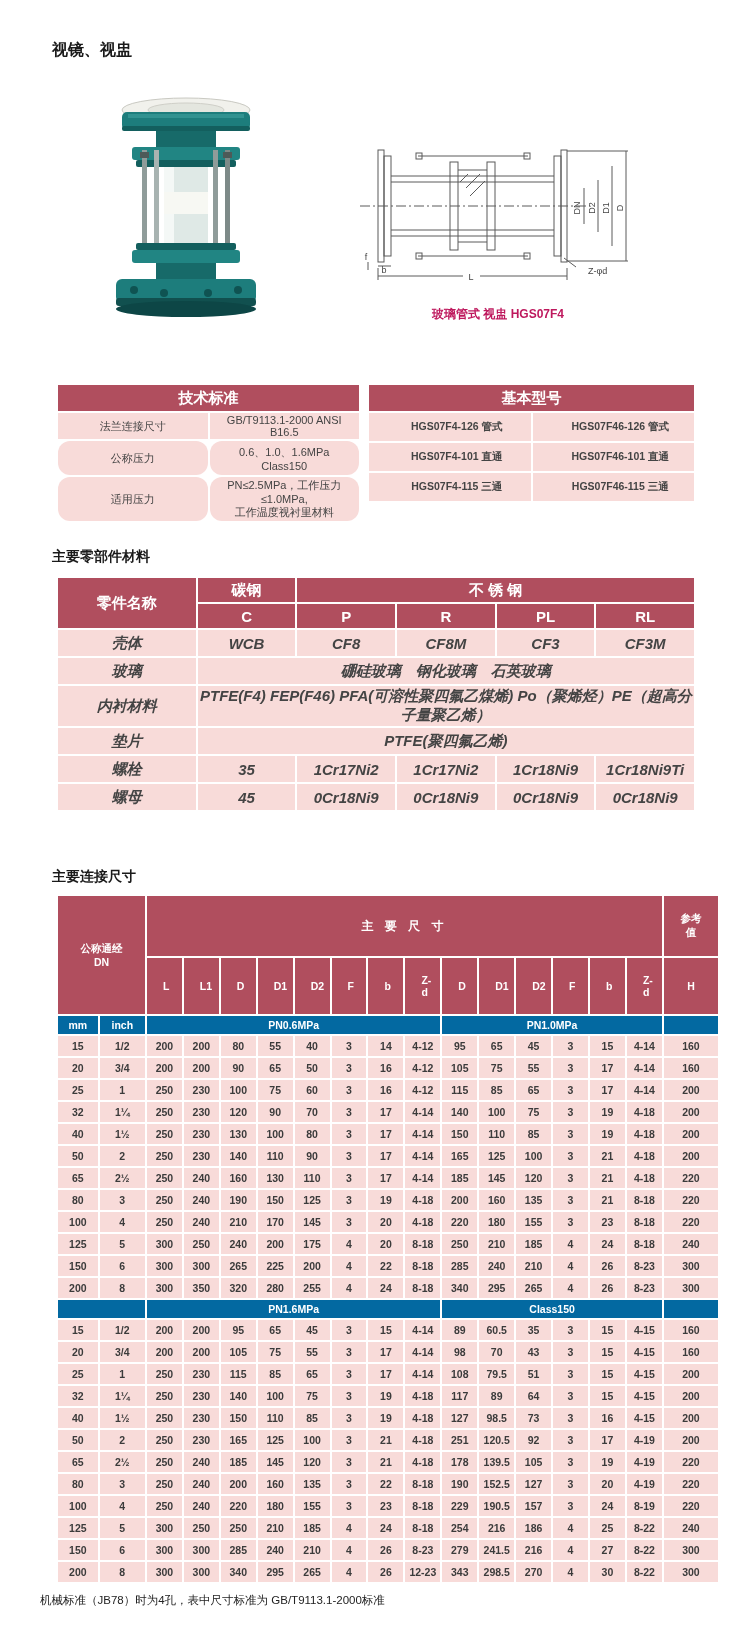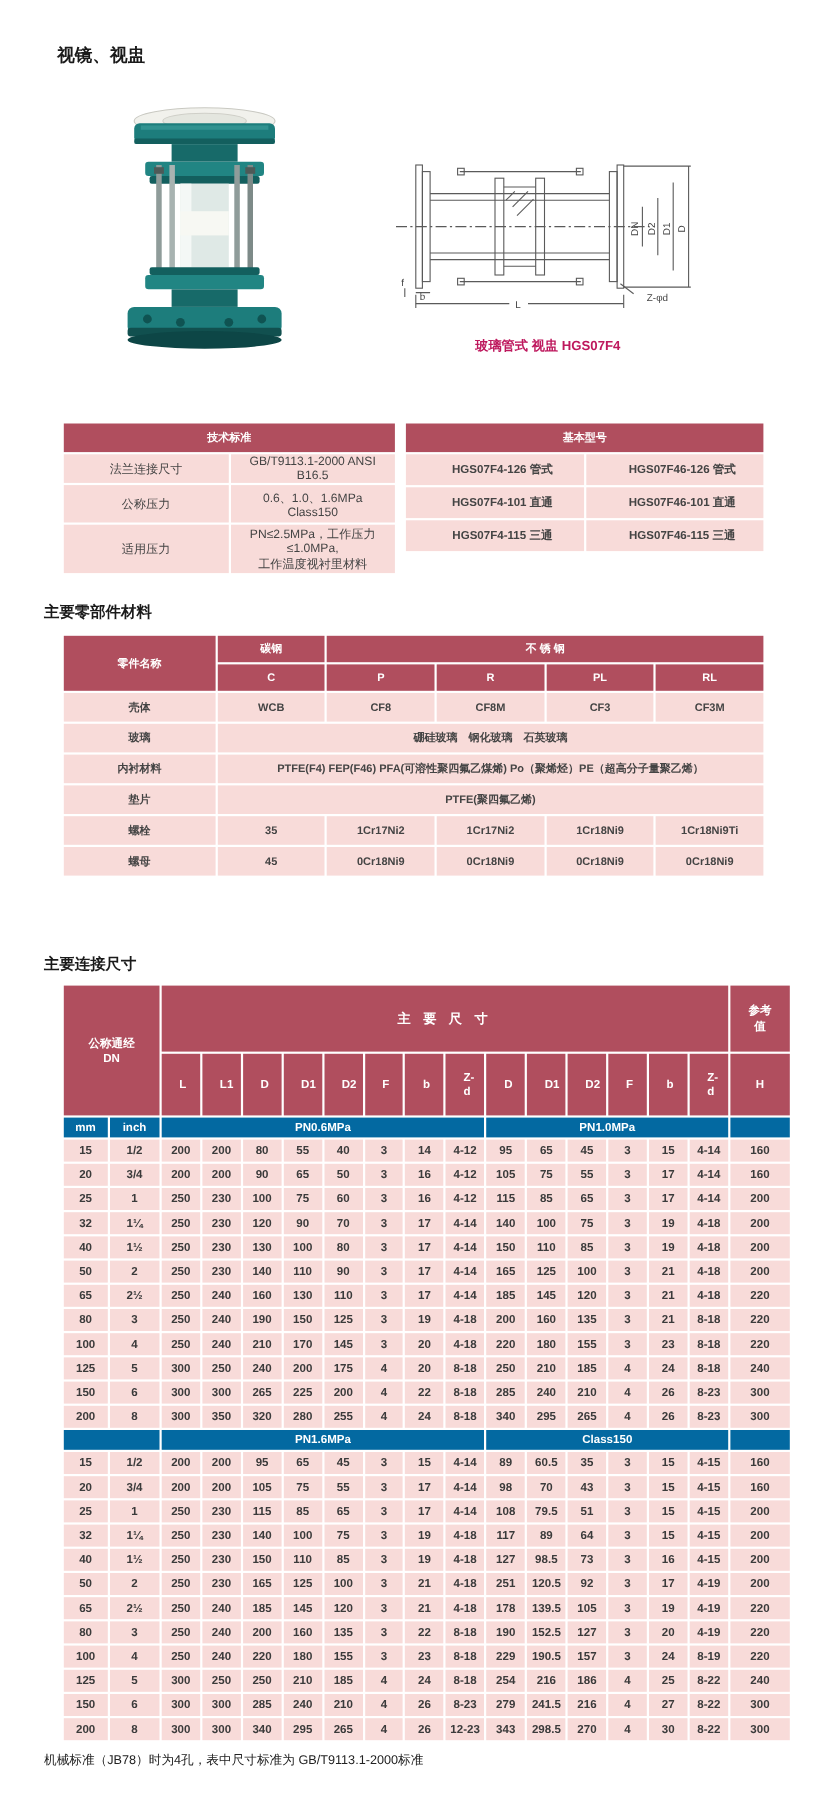--- a/index.html
+++ b/index.html
@@ -1,44 +1,44 @@
 <!DOCTYPE html>
 <html><head>
 <meta charset="utf-8">
 <style>
   html,body{margin:0;padding:0;background:#ffffff;}
   .page{position:relative;width:750px;height:1647px;background:#fff;overflow:hidden;
         font-family:"Liberation Sans","DejaVu Sans",sans-serif;color:#222;}
   .page-title{position:absolute;left:40px;top:28px;font-size:16px;font-weight:bold;color:#1a1a1a;margin:12px;}
-  .section-title{position:absolute;left:40px;font-size:14px;font-weight:bold;color:#1a1a1a;}
+  .section-title{position:absolute;left:52px;font-size:14px;font-weight:bold;color:#1a1a1a;}
   .caption{position:absolute;left:432px;top:306px;font-size:12px;font-weight:bold;color:#be185d;}
   .footnote{position:absolute;left:40px;top:1582px;font-size:11.5px;color:#222;margin-top:11px;}
 
   .product-photo{position:absolute;left:102px;top:88px;}
   .tech-drawing{position:absolute;left:358px;top:130px;}
 
   table{border-collapse:separate;border-spacing:2px;table-layout:fixed;}
-  th{background:#b04e5e;color:#fff;font-weight:bold;font-size:10px;text-align:center;padding:2px;}
+  th{background:#b04e5e;color:#fff;font-weight:bold;font-size:15px;text-align:center;padding:2px;}
   td{background:#f8dbd9;color:#3b3b3b;font-size:10.5px;text-align:center;padding:1px 2px;}
   .prewrap{white-space:pre-line;}
 
   .tech-table{position:absolute;left:56px;top:383px;width:305px;}
   .tech-table th{height:22px;}
   .tech-table td{height:24px;font-size:11px;font-weight:normal;color:#444;}
   .tech-table td.lbl{width:36%;}
-  .tech-table tr.tall td{height:32px;}
+  .tech-table tr.tall td{height:32px;border-radius:12px;}
 
   .model-table{position:absolute;left:367px;top:383px;width:329px;}
   .model-table th{height:22px;}
   .model-table td{height:26px;font-size:10.5px;font-weight:bold;color:#444;padding-left:16px;}
 
   .materials-title{top:548px;}
   .materials-table{position:absolute;left:56px;top:576px;width:640px;}
   .materials-table th{height:20px;}
-  .materials-table td{height:24px;font-size:10px;font-weight:bold;color:#444;}
+  .materials-table td{height:24px;font-size:15px;font-weight:bold;color:#444;font-style:italic;}
   .materials-table td.lbl{font-weight:bold;}
   .materials-table col.c-name{width:22%;}
 
   .dims-title{top:868px;}
   .dims-table{position:absolute;left:56px;top:894px;width:664px;}
   .dims-table th{font-size:10.5px;padding:16px;}
   .dims-table th.main-hd{height:26px;font-size:12px;letter-spacing:4px;}
   .dims-table th.colhd{height:18px;}
   .dims-table td{height:20px;font-size:10.5px;font-weight:bold;color:#3b3b3b;padding:0 1px;}
   .dims-table td.hd{background:#0369a1;color:#fff;font-size:10.5px;height:18px;}

